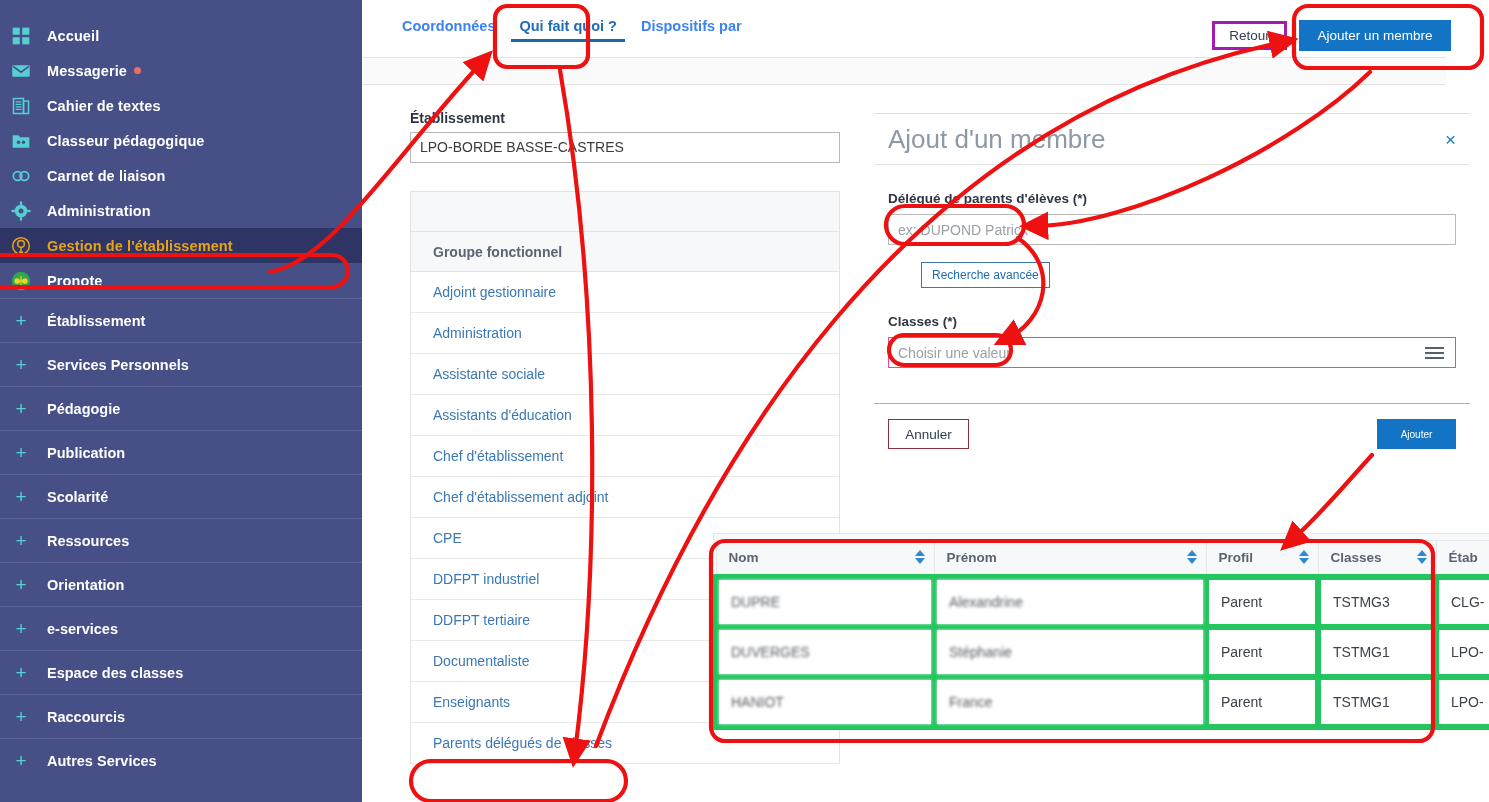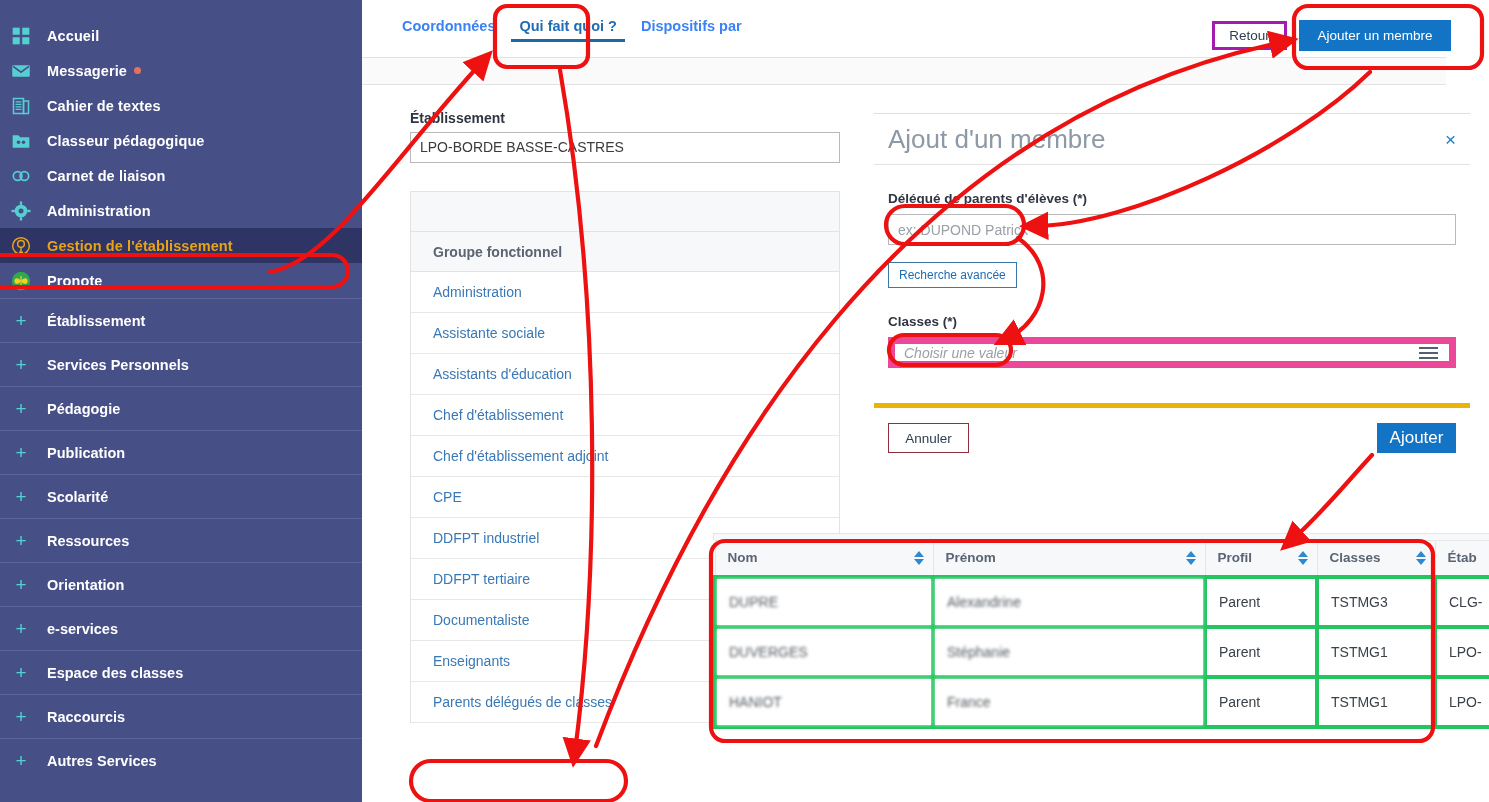--- a/index.html
+++ b/index.html
@@ -116,56 +116,56 @@
   #modal-body { position: relative; padding: 0 14px; }
   .m-label { margin-top: 26px; font-size: 13.5px; font-weight: bold; color: #2f3542; }
   .m-input {
     margin-top: 8px; height: 31px; border: 1px solid #b9b9b9; background: #fff;
     display: flex; align-items: center; padding: 0 9px;
     font-size: 14px; color: #9aa0a6;
   }
   #btn-recherche {
     margin-top: 17px; display: inline-flex; align-items: center; justify-content: center;
     height: 26px; padding: 0 10px; border: 1px solid #3c77a8; background: #fff;
-    color: #1f6cb5; font-size: 12px;
+    color: #1f6cb5; font-size: 12px; margin-left: 33px;
   }
   .m-select {
-    margin-top: 8px; height: 31px; border: 7px solid #ec4899; background: #fff;
+    margin-top: 8px; height: 31px; border: 1px solid #ec4899; background: #fff;
     display: flex; align-items: center; justify-content: space-between;
-    padding: 0 11px 0 9px; font-size: 14px; color: #9aa0a6; font-style: italic;
+    padding: 0 11px 0 9px; font-size: 14px; color: #9aa0a6;
   }
   .burger { display: flex; flex-direction: column; gap: 3px; }
   .burger i { display: block; width: 19px; height: 2px; background: #51616f; }
   #modal-foot {
     position: absolute; left: 0; right: 0; top: 289px; height: 70px;
-    border-top: 5px solid #eab308; padding: 0 14px;
+    border-top: 1px solid #eab308; padding: 0 14px;
   }
   #btn-annuler {
     position: absolute; left: 14px; top: 15px; width: 81px; height: 30px;
     border: 1px solid #8d2f3c; background: #fff; color: #2c3e50; font-size: 13.5px;
     display: flex; align-items: center; justify-content: center;
   }
   #btn-ajouter {
     position: absolute; right: 14px; top: 15px; width: 79px; height: 30px;
-    background: #1373c4; color: #fff; font-size: 17px;
+    background: #1373c4; color: #fff; font-size: 10px;
     display: flex; align-items: center; justify-content: center;
   }
 
   
   #dtable {
     position: absolute; left: 713px; top: 540px; width: 790px;
     border-collapse: collapse; table-layout: fixed; background: #fff;
   }
   #dtable th {
     background: #f7f8f9; border: 1px solid #e4e6e8; height: 36px;
     font-size: 13.5px; font-weight: bold; color: #5a6472;
     text-align: left; padding: 0 12px; position: relative; margin-top: 28px;
   }
   #dtable td {
-    border: 4px solid #22c55e; height: 50px;
+    border: 6px solid #22c55e; height: 50px;
     font-size: 14px; color: #3b4249; padding: 0 12px; background:#fff;
   }
   .sorter {
     position: absolute; right: 9px; top: 50%; transform: translateY(-50%);
     display: flex; flex-direction: column; gap: 2px; line-height: 0;
   }
   .sorter b, .sorter i {
     display: block; width: 0; height: 0;
     border-left: 5px solid transparent; border-right: 5px solid transparent;
   }
@@ -333,20 +333,21 @@
     <div id="topbar-strip"></div>
 
     <div id="content-card">
       <div id="etab-label" class="field-label">Établissement</div>
       <div id="etab-input">LPO-BORDE BASSE-CASTRES</div>
 
       <div id="grp-table">
         <div class="grp-blank"></div>
         <div class="grp-head">Groupe fonctionnel</div>
         <div id="grp-rows">
+            <div class="grp-row">Adjoint gestionnaire</div>
             <div class="grp-row">Administration</div>
             <div class="grp-row">Assistante sociale</div>
             <div class="grp-row">Assistants d'éducation</div>
             <div class="grp-row">Chef d'établissement</div>
             <div class="grp-row">Chef d'établissement adjoint</div>
             <div class="grp-row">CPE</div>
             <div class="grp-row">DDFPT industriel</div>
             <div class="grp-row">DDFPT tertiaire</div>
             <div class="grp-row">Documentaliste</div>
             <div class="grp-row">Enseignants</div>

